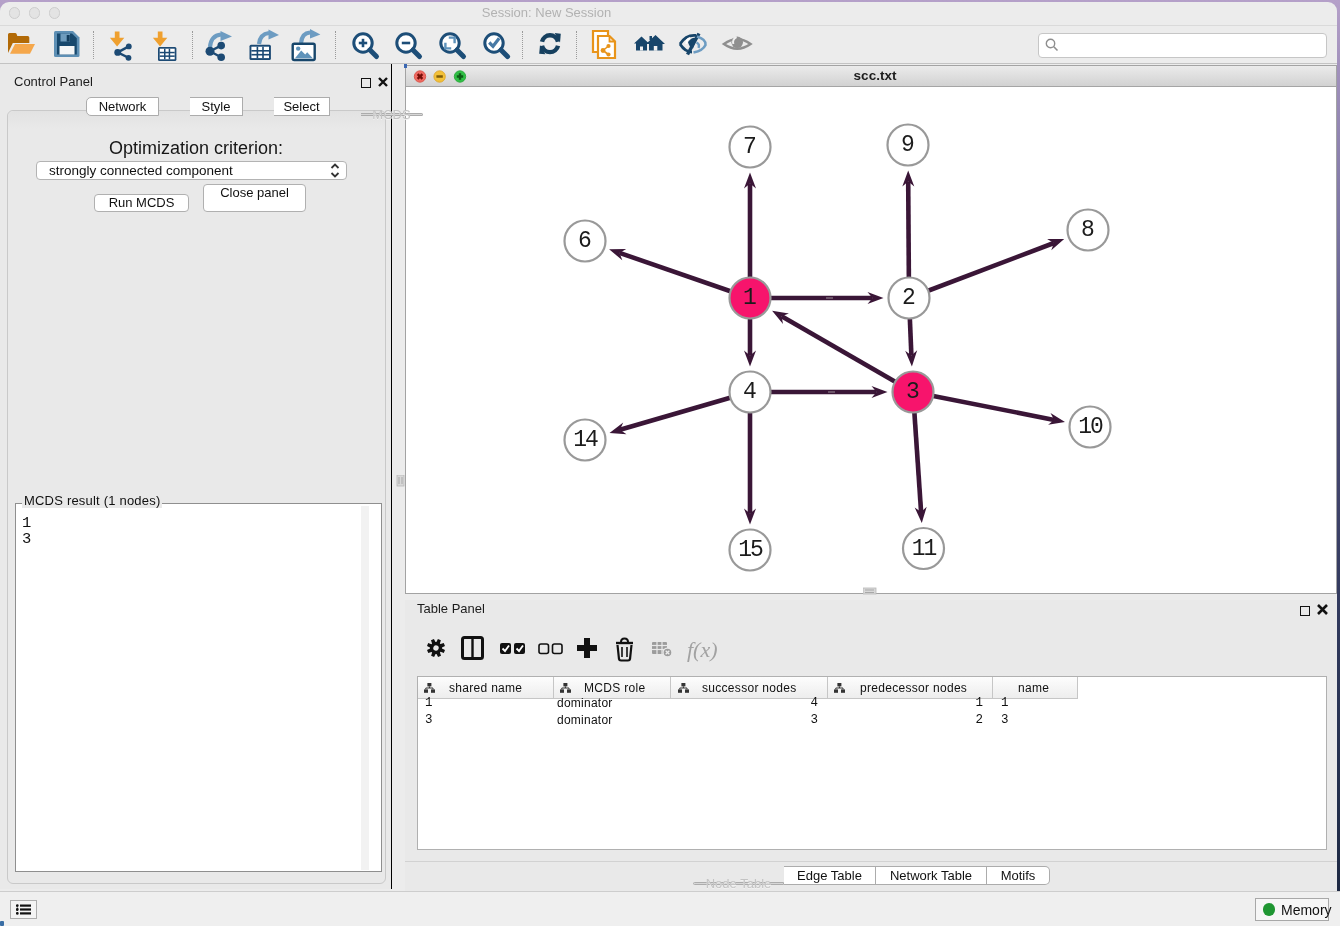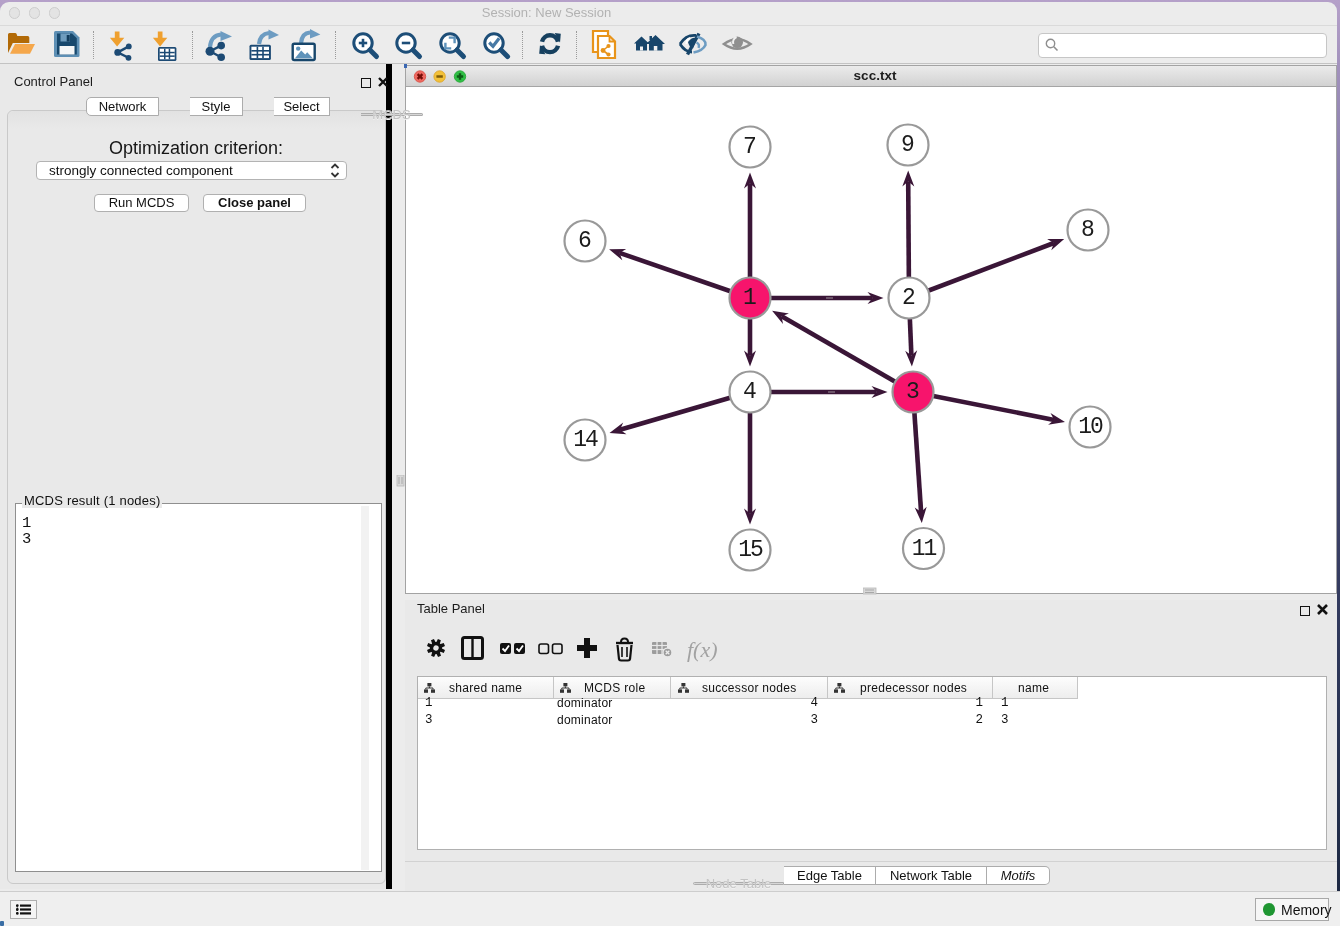--- a/index.html
+++ b/index.html
@@ -13,21 +13,21 @@
       background:#e3e3e3;border:1px solid #cdcdcd;box-sizing:border-box;}
   #titletext{position:absolute;top:3px;left:0;width:1093px;text-align:center;
       font-size:13px;color:#b2b2b2;}
   
   #toolbar{position:absolute;left:0;top:23px;width:1337px;height:37px;
       border-top:1px solid #dadada;border-bottom:1px solid #c3c3c3;box-sizing:content-box;}
   .tsep{position:absolute;top:5px;height:28px;width:0;border-left:1px dotted #9a9a9a;}
   #search{position:absolute;left:1038px;top:7px;width:289px;height:25px;background:#fff;
       border:1px solid #c6c6c6;border-radius:4px;box-sizing:border-box;}
   
-  #cp{position:absolute;left:0;top:62px;width:392px;height:825px;background:#e9e9e9;border-right:6px solid #000000;box-sizing:border-box;}
+  #cp{position:absolute;left:0;top:62px;width:392px;height:825px;background:#e9e9e9;border-right:1px solid #000000;box-sizing:border-box;}
   #cp .hdr{position:absolute;left:14px;top:10px;font-size:13px;color:#1c1c1c;}
   .tabrow{position:absolute;display:flex;height:19px;font-size:13px;z-index:3;}
   .tabrow .seg{box-sizing:border-box;border:1px solid #acacac;border-left:none;
       background:#fff;color:#111;display:flex;align-items:center;justify-content:center;}
   .tabrow .seg:first-child{border-left:1px solid #acacac;border-radius:5px 0 0 5px;}
   .tabrow .seg:last-child{border-radius:0 5px 5px 0;}
   .tabrow .seg.sel{background:linear-gradient(180deg,#dfdfdf,#cfcfcf);color:#c3c3c3;
       text-shadow:0 1px 0 #f2f2f2;margin-top:16px;}
   .btn{position:absolute;box-sizing:border-box;background:#fff;border:1px solid #b0b0b0;
       border-radius:4px;font-size:13px;color:#111;text-align:center;}
@@ -218,21 +218,21 @@
     <div style="position:absolute;left:8px;top:47px;width:377px;height:18px;background:linear-gradient(180deg,#e2e2e2,#e9e9e9);border-radius:6px 6px 0 0;"></div>
     <div style="position:absolute;left:0;top:73.5px;width:392px;text-align:center;font-size:18px;color:#161616;">Optimization criterion:</div>
     <div id="combo" style="position:absolute;left:36px;top:96.5px;width:311px;height:19px;background:#fff;border:1px solid #b3b3b3;border-radius:4px;box-sizing:border-box;">
       <span style="position:absolute;left:12px;top:1px;font-size:13.5px;color:#111;">strongly connected component</span>
       <svg width="12" height="17" style="position:absolute;right:5px;top:0px;">
         <path d="M2.5,6 L6,2.5 L9.5,6" fill="none" stroke="#333" stroke-width="1.8"></path>
         <path d="M2.5,11 L6,14.5 L9.5,11" fill="none" stroke="#333" stroke-width="1.8"></path>
       </svg>
     </div>
     <div class="btn" style="left:94px;top:130px;width:95px;height:18px;line-height:16px;">Run MCDS</div>
-    <div class="btn" style="left:203px;top:130px;width:103px;height:18px;line-height:16px;font-weight:bold;">Close panel</div>
+    <div class="btn" style="left:203px;top:120px;width:103px;height:28px;line-height:16px;">Close panel</div>
 
     <div style="position:absolute;left:15px;top:439px;width:367px;height:369px;background:#fff;border:1px solid #8f8f8f;box-sizing:border-box;"></div>
     <div style="position:absolute;left:22px;top:429px;background:#e9e9e9;padding:0 2px;font-size:13px;letter-spacing:0.2px;color:#111;">MCDS result (1 nodes)</div>
     <div style="position:absolute;left:22px;top:452px;font-family:'Liberation Mono',monospace;font-size:15.5px;color:#111;line-height:15.5px;">1<br>3</div>
     <div style="position:absolute;left:361px;top:442px;width:8px;height:364px;background:#f2f2f2;"></div>
   </div>
 
   <div id="nw">
     <div id="nwtitle">
       <svg width="70" height="21" style="position:absolute;left:0;top:0;">
@@ -411,21 +411,21 @@
         <div style="position:absolute;left:330px;top:14px;width:70px;text-align:right;font-family:'Liberation Mono',monospace;font-size:12.5px;">3</div>
         <div style="position:absolute;left:495px;top:14px;width:70px;text-align:right;font-family:'Liberation Mono',monospace;font-size:12.5px;">2</div>
         <div style="position:absolute;left:583px;top:14px;font-family:'Liberation Mono',monospace;font-size:12.5px;">3</div>
       </div>
     </div>
     <div style="position:absolute;left:0px;top:261px;width:932px;border-top:1px solid #d2d2d2;"></div>
     <div class="tabrow" style="left:288px;top:266px;text-align:center;">
       <div class="seg sel" style="width:91px;">Node Table</div>
       <div class="seg" style="width:92px;">Edge Table</div>
       <div class="seg" style="width:111px;">Network Table</div>
-      <div class="seg" style="width:63px;font-style:italic;">Motifs</div>
+      <div class="seg" style="width:63px;">Motifs</div>
     </div>
   </div>
   <div style="position:absolute;left:404px;top:62px;width:3px;height:3.5px;background:#3b68b2;"></div>
 
   <svg width="10" height="12" style="position:absolute;left:396px;top:473px;">
     <rect x="1" y="0" width="7" height="11" fill="#d8d8d8" stroke="#b8b8b8" stroke-width="0.8"></rect>
     <line x1="3" y1="2" x2="3" y2="9" stroke="#a8a8a8" stroke-width="1"></line>
     <line x1="6" y1="2" x2="6" y2="9" stroke="#a8a8a8" stroke-width="1"></line>
   </svg>
   <svg width="14" height="9" style="position:absolute;left:863px;top:585px;">

